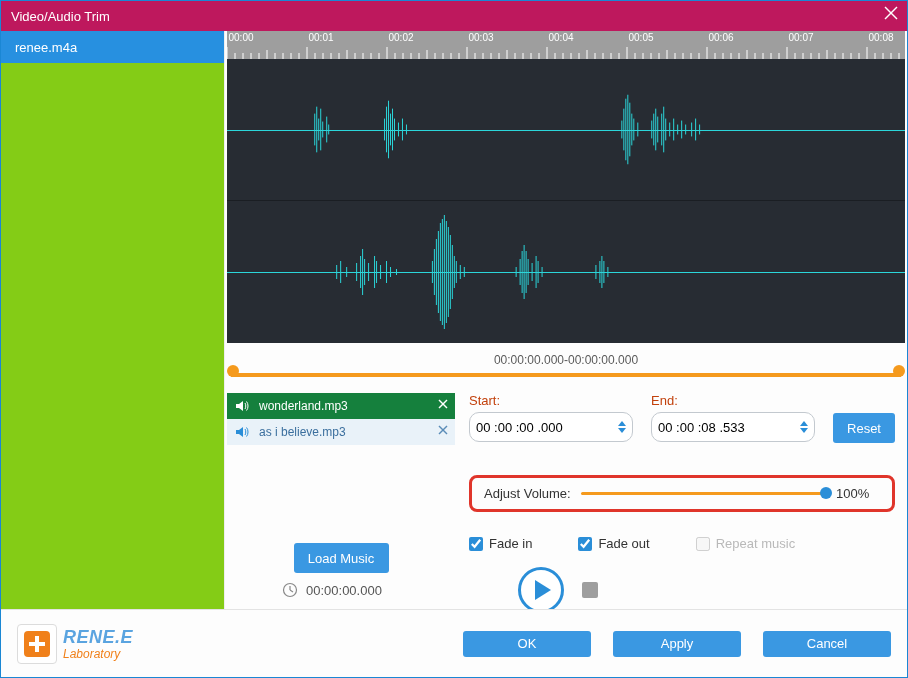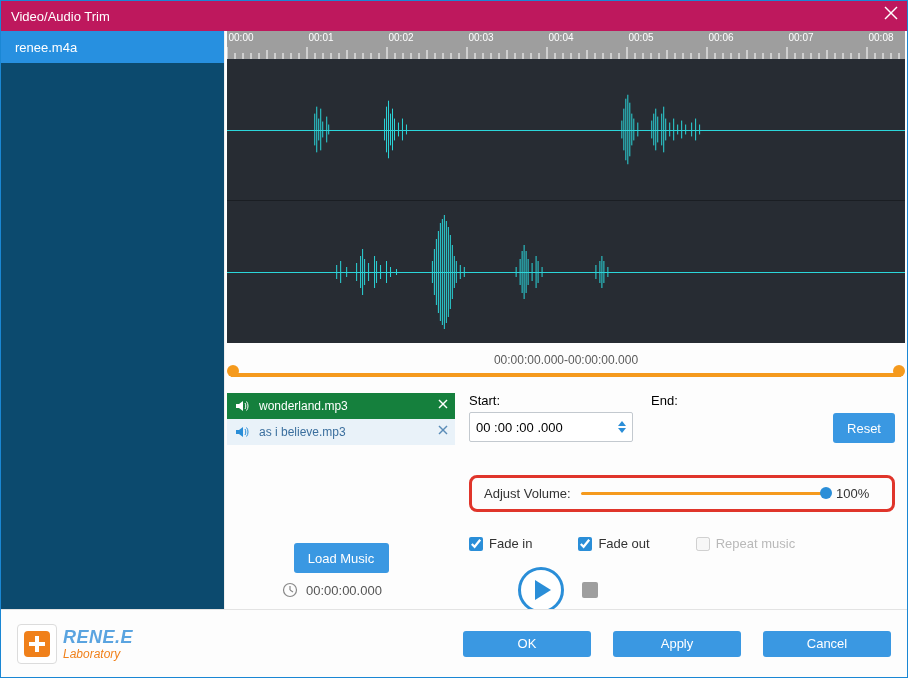--- a/index.html
+++ b/index.html
@@ -6,21 +6,21 @@
   body { background: #fff; width: 908px; height: 678px; overflow: hidden; border: 1px solid #1a87d4; }
 
   
   .titlebar { height: 30px; background: #be185d; color: #fff; display: flex; align-items: center; padding: 0 10px; font-size: 13px; position: relative; }
   .titlebar .close { position: absolute; right: 8px; top: 4px; cursor: pointer; }
   .close-x { stroke: #fff; stroke-width: 1.4; }
 
   .content { display: flex; height: 578px; }
 
   
-  .sidebar { width: 224px; background: #0c4a6e; border-right: 1px solid #eee; }
+  .sidebar { width: 224px; background: #84cc16; border-right: 1px solid #eee; }
   .file-item { height: 32px; display: flex; align-items: center; padding: 0 14px; font-size: 13px; color: #333; }
   .file-item.active { background: #2790e0; color: #fff; }
 
   
   .main { flex: 1; background: #fdfdfd; position: relative; }
 
   
   .ruler { position: absolute; left: 2px; right: 2px; top: 0; height: 28px; background: #9e9e9e; display: flex; align-items: flex-start; }
   .ruler-label { position: absolute; top: 1px; font-size: 10px; color: #fff; transform: translateX(-50%); }
   .ruler-ticks { position: absolute; left: 0; right: 0; bottom: 0; height: 12px; }
@@ -46,22 +46,22 @@
   .music-item { height: 26px; display: flex; align-items: center; padding: 0 8px 0 8px; font-size: 12px; position: relative; }
   .music-item.active { background: #15803d; color: #fff; }
   .music-item.inactive { background: #e9f2f9; color: #3b6f9e; }
   .music-item .mi-close { position: absolute; right: 6px; top: 5px; cursor: pointer; }
   .speaker-icon { margin-right: 10px; display: inline-flex; }
 
   .load-btn { margin: 98px auto 0; display: block; width: 95px; height: 30px; background: #3a98e2; color: #fff; border: none; border-radius: 3px; font-size: 13px; cursor: pointer; }
 
   .row1 { display: flex; gap: 18px; }
   .field { display: flex; flex-direction: column; gap: 4px; width: 164px; }
-  .field label { font-size: 13px; color: #000000; }
-  .time-input { height: 30px; border: 1px solid #c3c9cf; border-radius: 2px; display: flex; align-items: center; padding: 0 6px; font-size: 13px; background: #fff; }
+  .field label { font-size: 13px; color: #c2410c; }
+  .time-input { height: 30px; border: 1px solid #c3c9cf; border-radius: 10px; display: flex; align-items: center; padding: 0 6px; font-size: 13px; background: #fff; }
   .spinner { margin-left: auto; display: flex; flex-direction: column; }
   .spinner div { width: 0; height: 0; border-left: 4px solid transparent; border-right: 4px solid transparent; cursor: pointer; }
   .spinner .up { border-bottom: 5px solid #2a8ed8; margin-bottom: 2px; }
   .spinner .dn { border-top: 5px solid #2a8ed8; }
 
   .reset-btn { width: 62px; height: 30px; margin-top: 20px; background: #3a98e2; color: #fff; border: none; border-radius: 3px; font-size: 13px; cursor: pointer; }
 
   .adjust-box { margin-top: 32px; border: 3px solid #e0352b; border-radius: 8px; padding: 8px 12px; display: flex; align-items: center; gap: 10px; }
   .adjust-box label { font-size: 13px; color: #333; white-space: nowrap; }
   .vol-track { flex: 1; height: 3px; background: #f59a1d; position: relative; border-radius: 2px; }
@@ -367,20 +367,27 @@
             <div class="time-input">
               <span>00 :00 :00 .000</span>
               <div class="spinner">
                   <div class="up"></div>
                   <div class="dn"></div>
                 </div>
             </div>
           </div>
           <div class="field">
             <label>End:</label>
+            <div class="time-input">
+              <span>00 :00 :08 .533</span>
+              <div class="spinner">
+                  <div class="up"></div>
+                  <div class="dn"></div>
+                </div>
+            </div>
           </div>
           <button class="reset-btn">Reset</button>
         </div>
 
         <div class="adjust-box">
           <label>Adjust Volume:</label>
           <div class="vol-track">
             <div class="vol-thumb"></div>
           </div>
           <span class="vol-val">100%</span>

